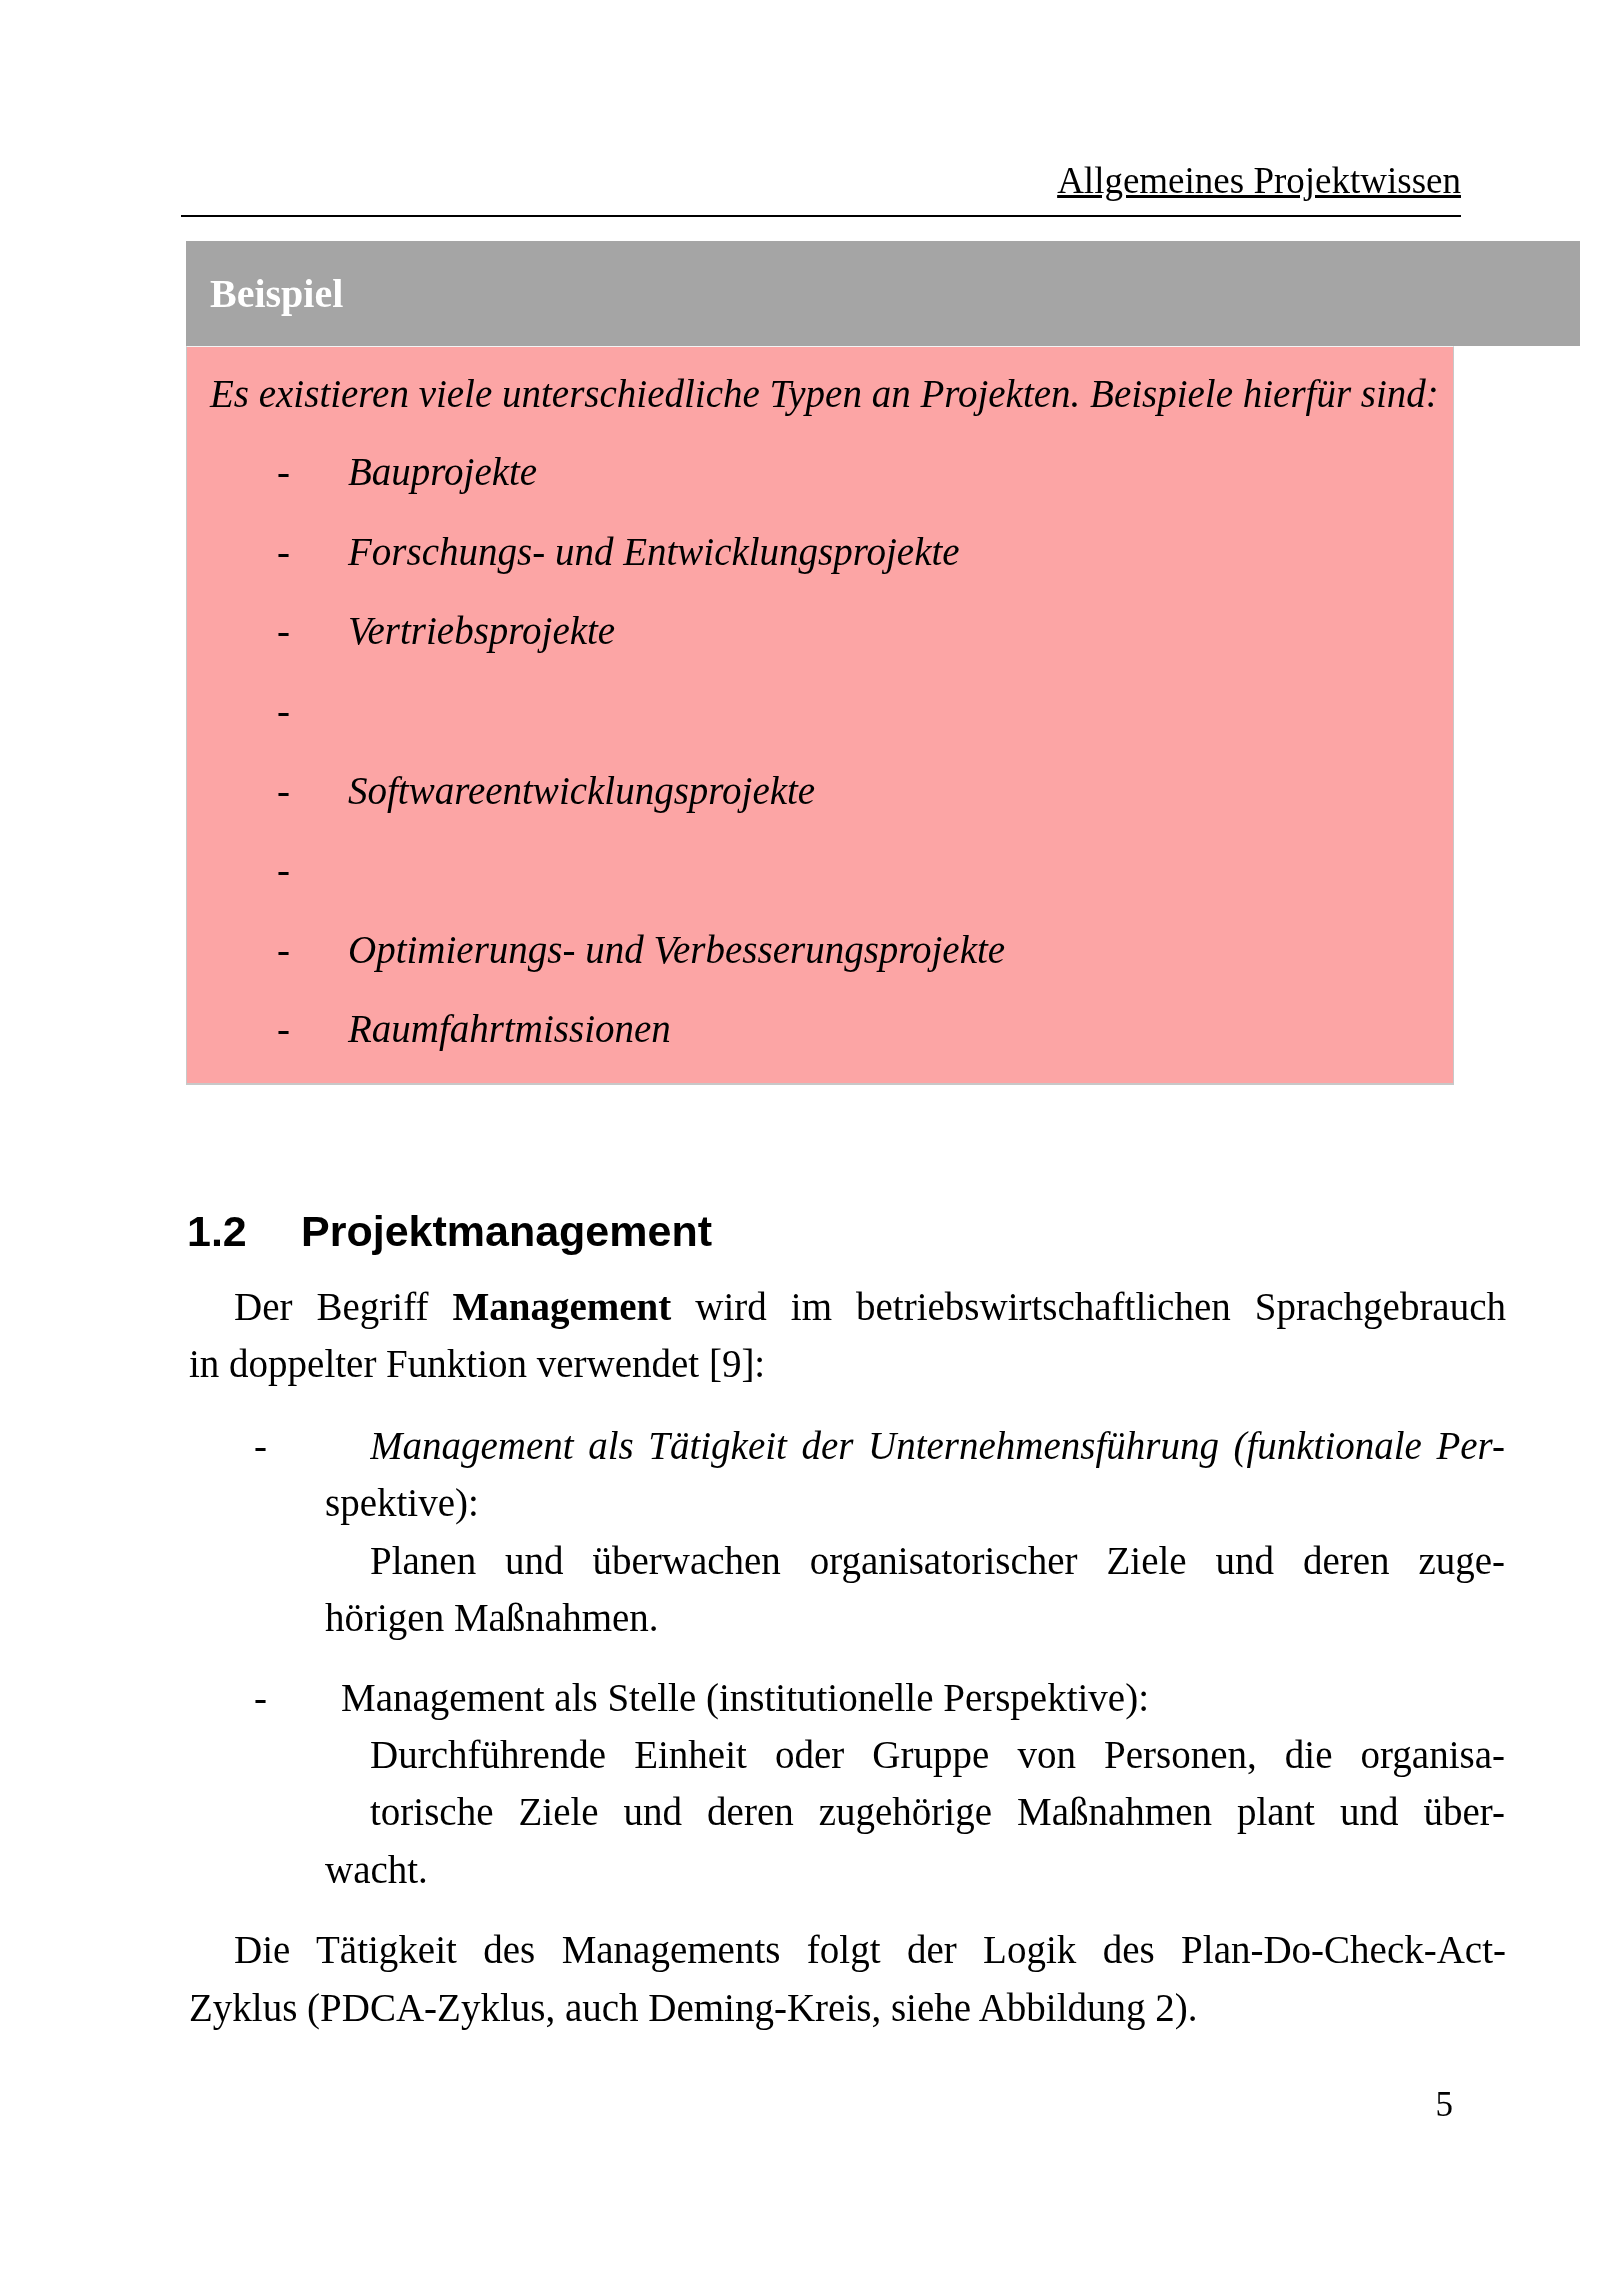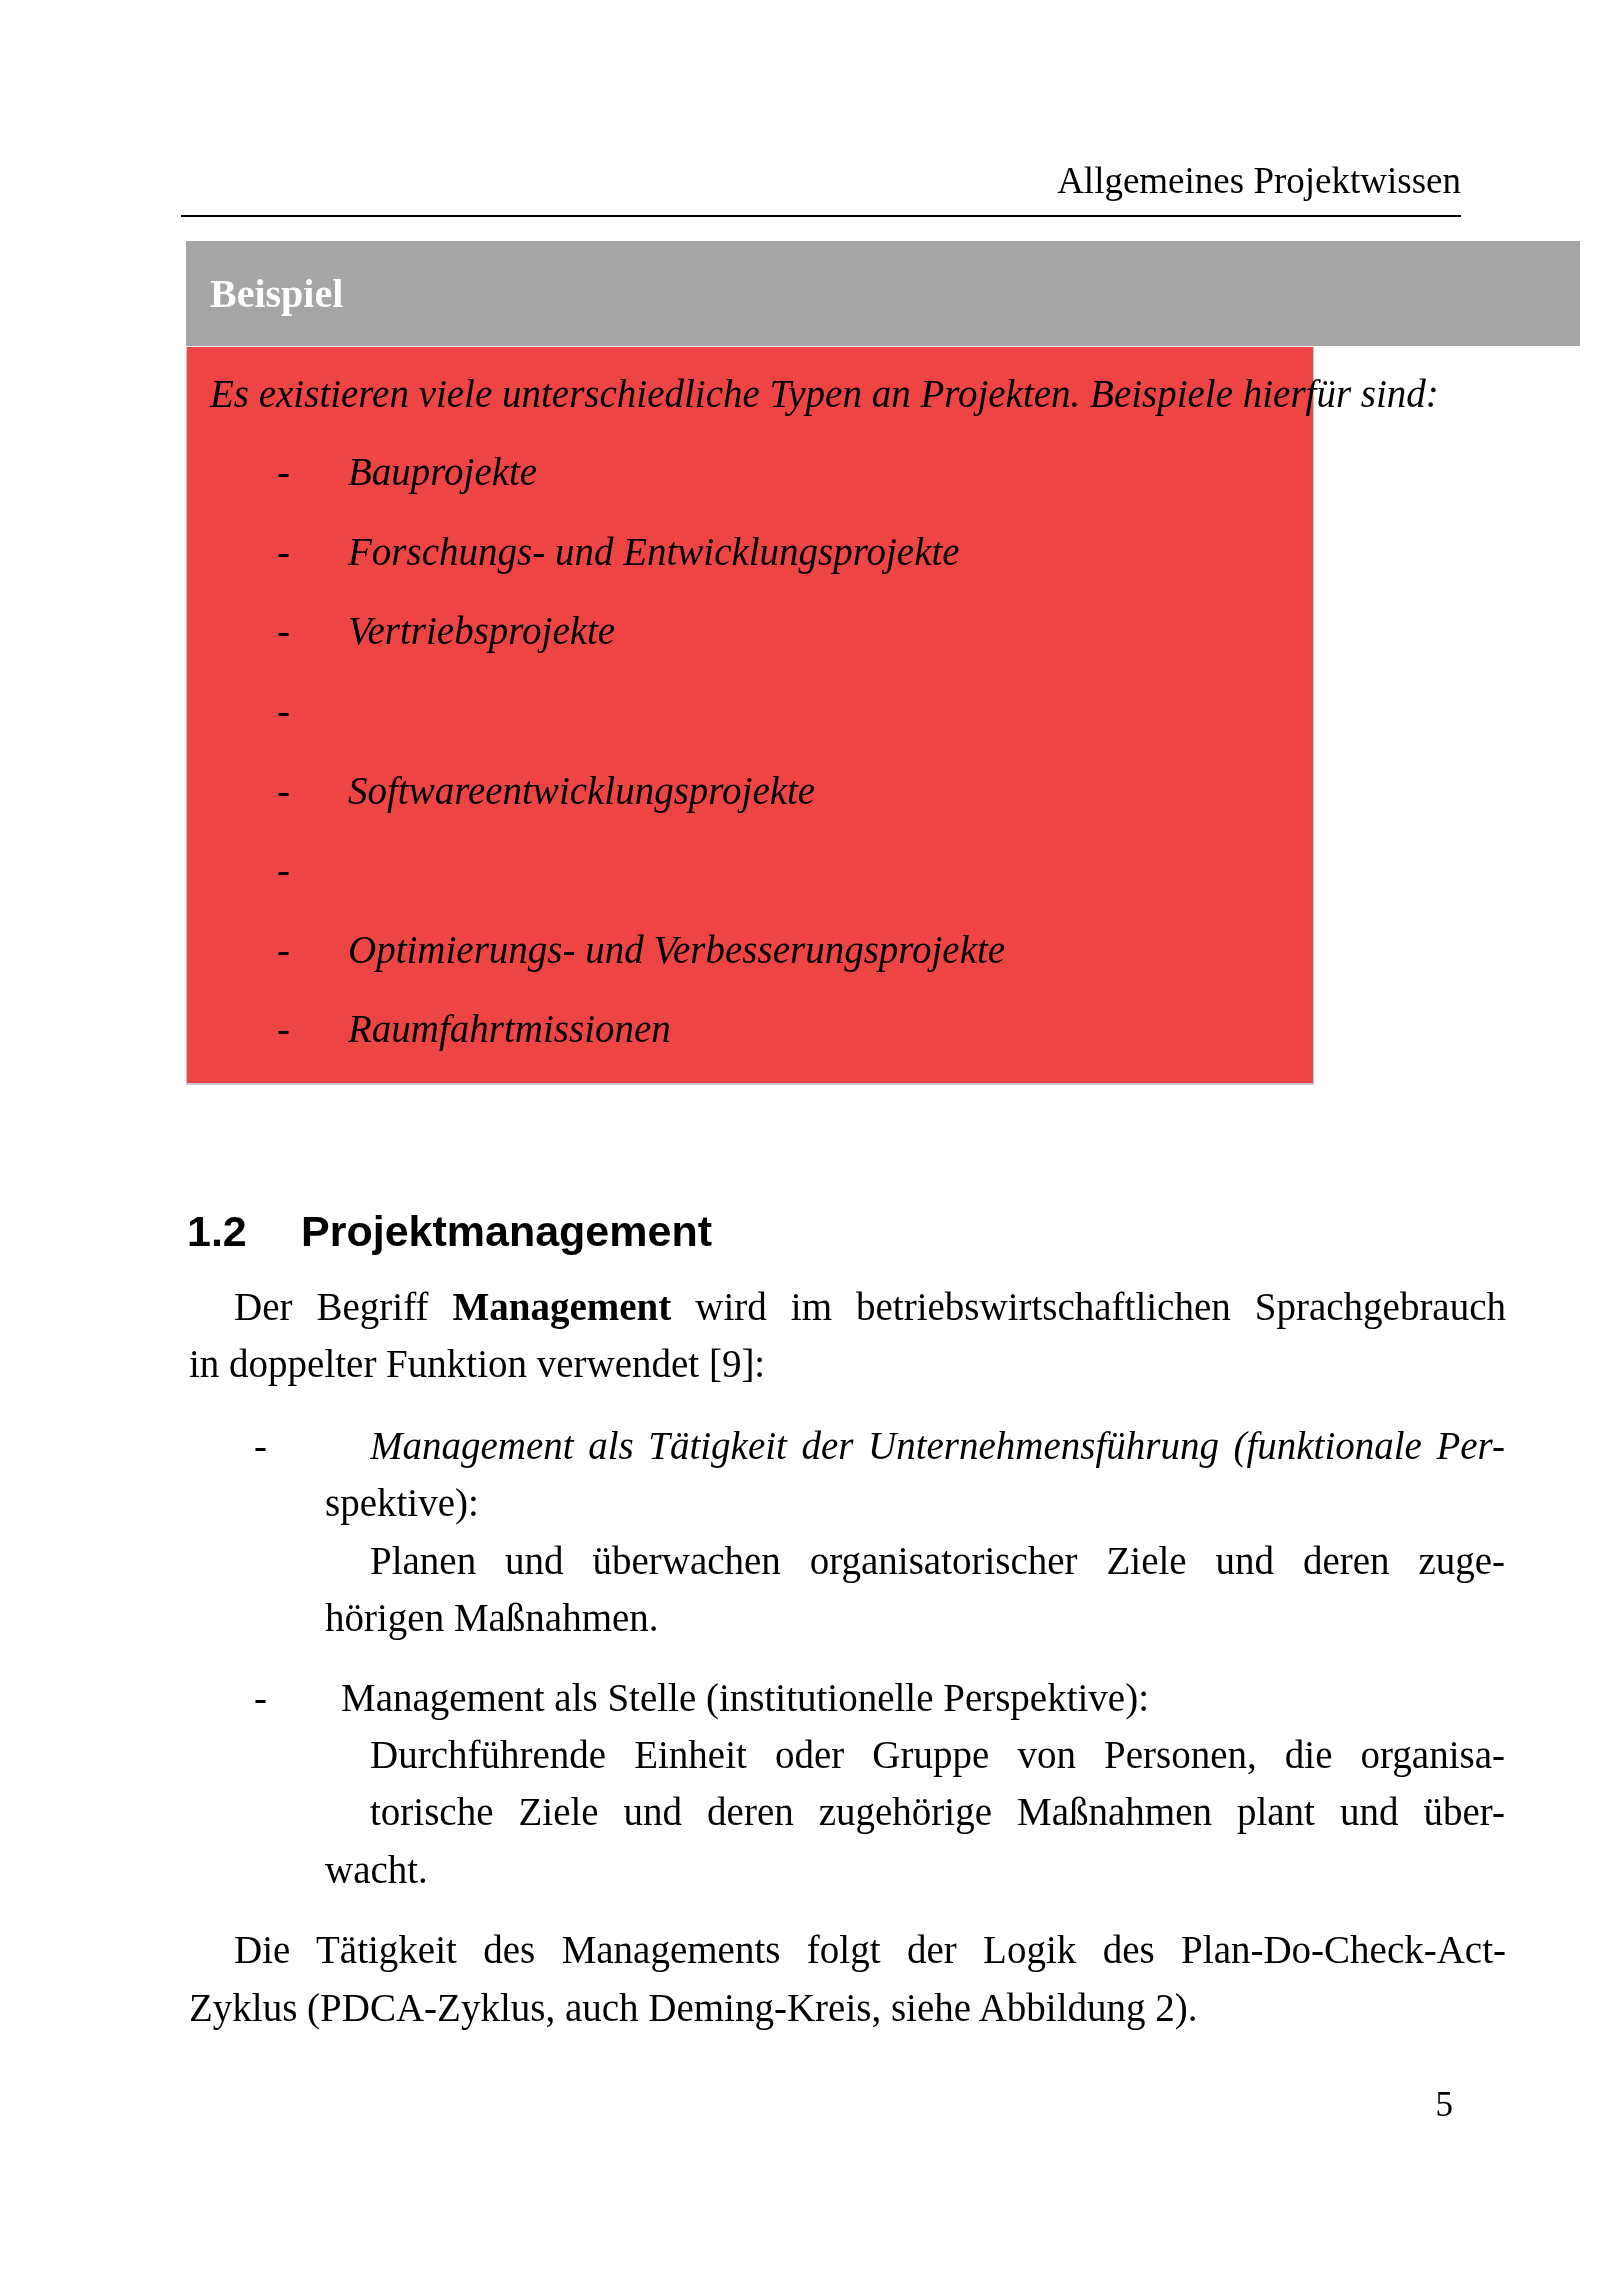--- a/index.html
+++ b/index.html
@@ -20,20 +20,21 @@
   
   .running-header {
     left: 181px;
     width: 1280px;
     top: 160px;
     height: 42px;
     font-size: 37px;
     line-height: 42px;
     text-align: right;
     white-space: nowrap;
+    text-decoration: underline;
   }
   .header-rule {
     left: 181px;
     width: 1280px;
     top: 215px;
     height: 2.3px;
     background: #000000;
   }
 
   
@@ -58,24 +59,24 @@
     font-size: 40px;
     line-height: 51px;
     font-weight: bold;
     color: #ffffff;
     white-space: nowrap;
   }
   .example-body {
     position: absolute;
     left: 0;
     top: 105px;
-    width: 1128px;
+    width: 1268px;
     height: 739px;
     box-sizing: border-box;
-    background: #ef4444;
+    background: #fca5a5;
     border-left: 1.9px solid #c8c8c8;
     border-right: 1.9px solid #c8c8c8;
     border-bottom: 2.3px solid #c8c8c8;
     border-top: 0.9px solid #f4f4f4;
   }
   .example-intro {
     position: absolute;
     left: 23px;
     top: 18.5px;
     font-size: 39px;

